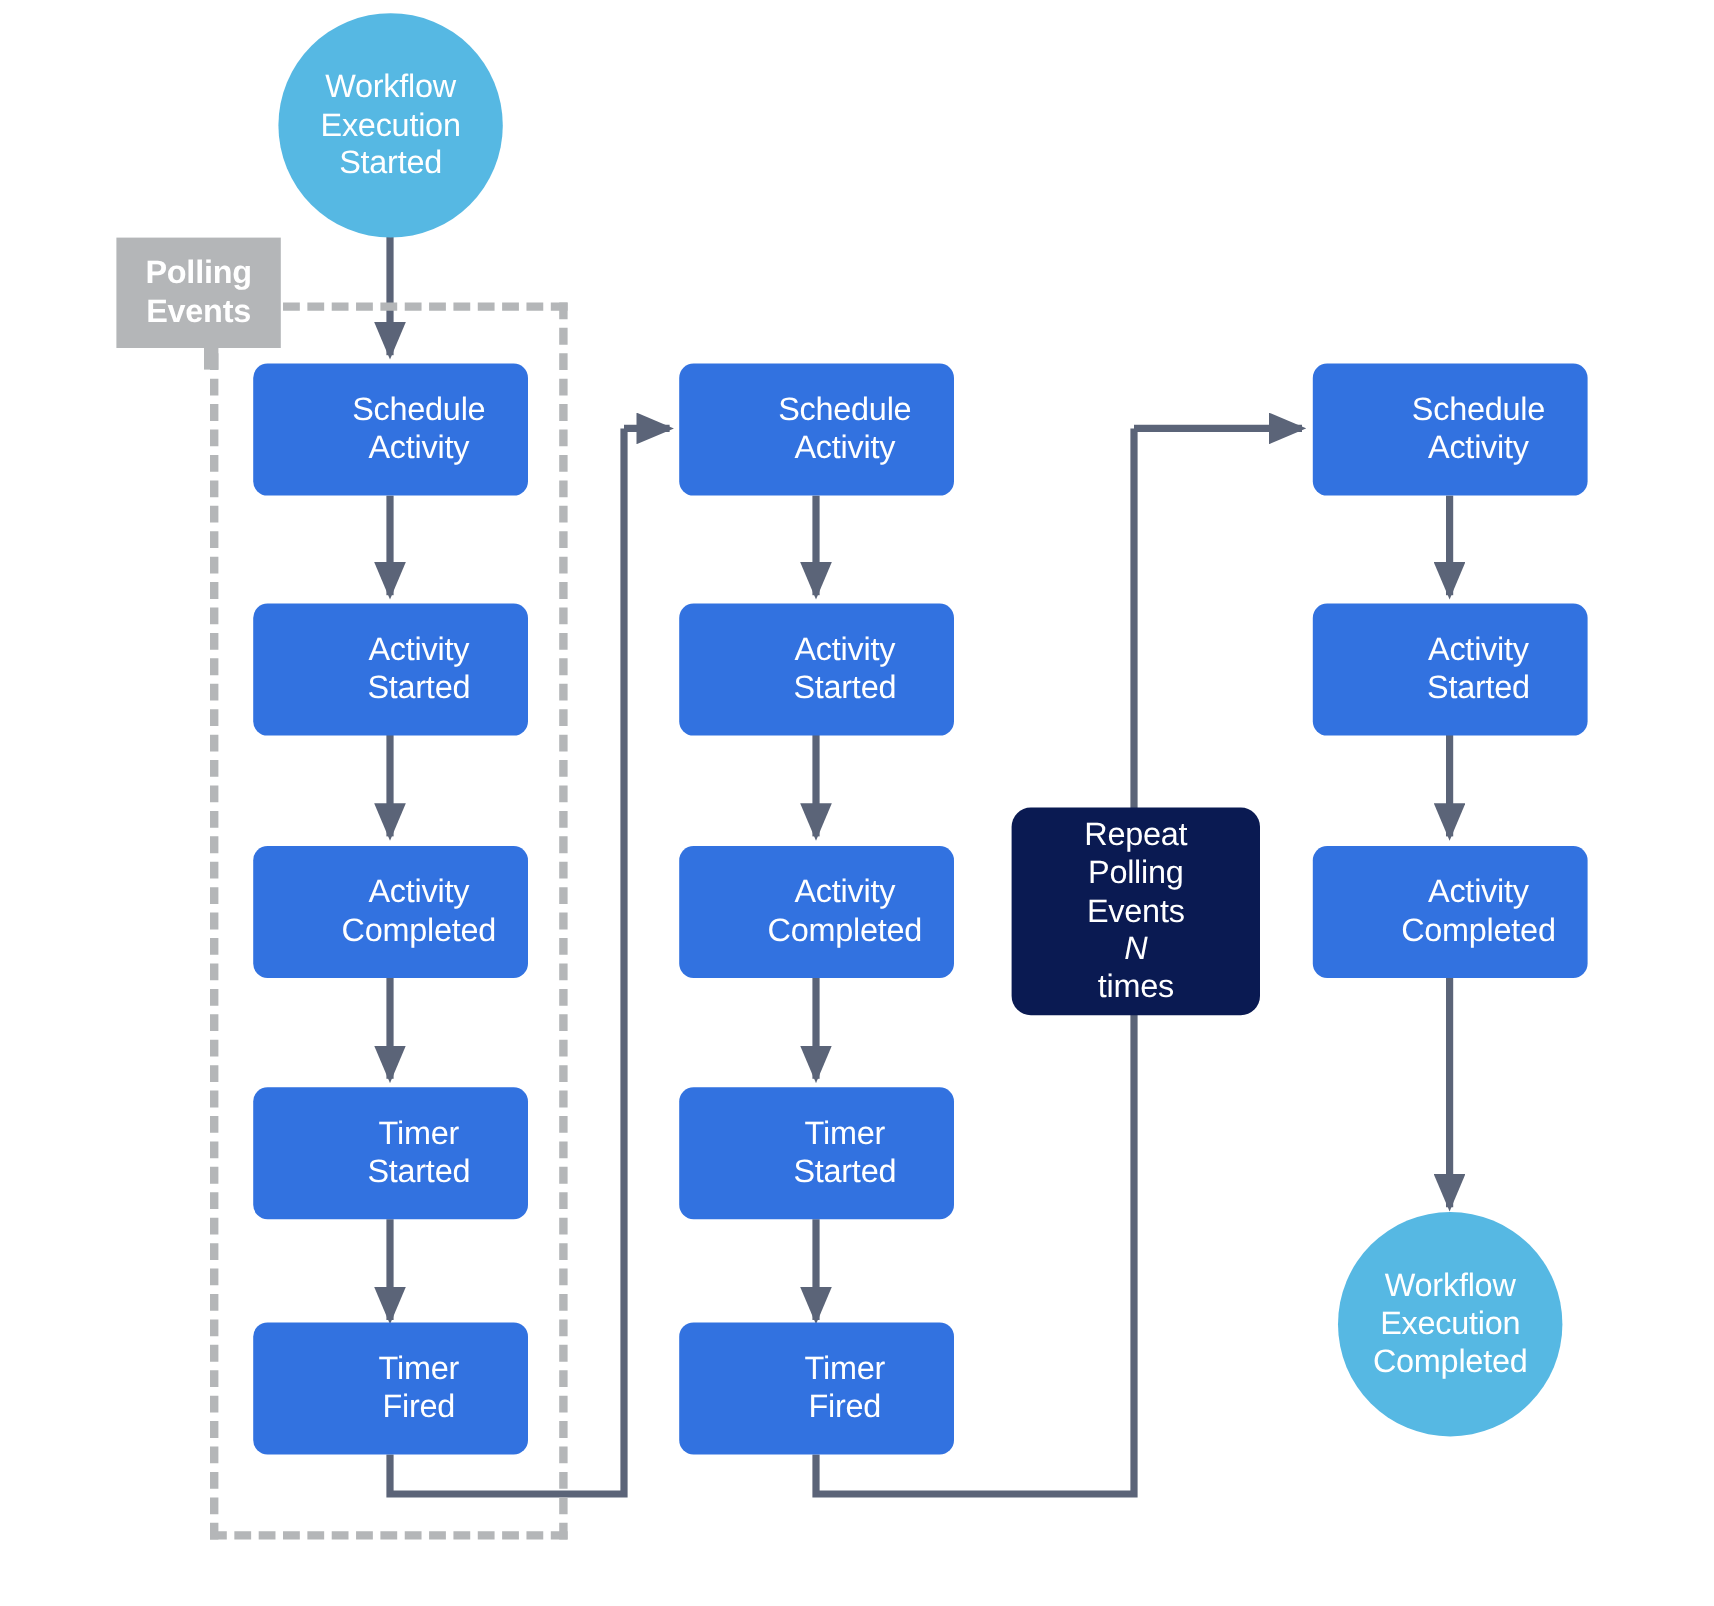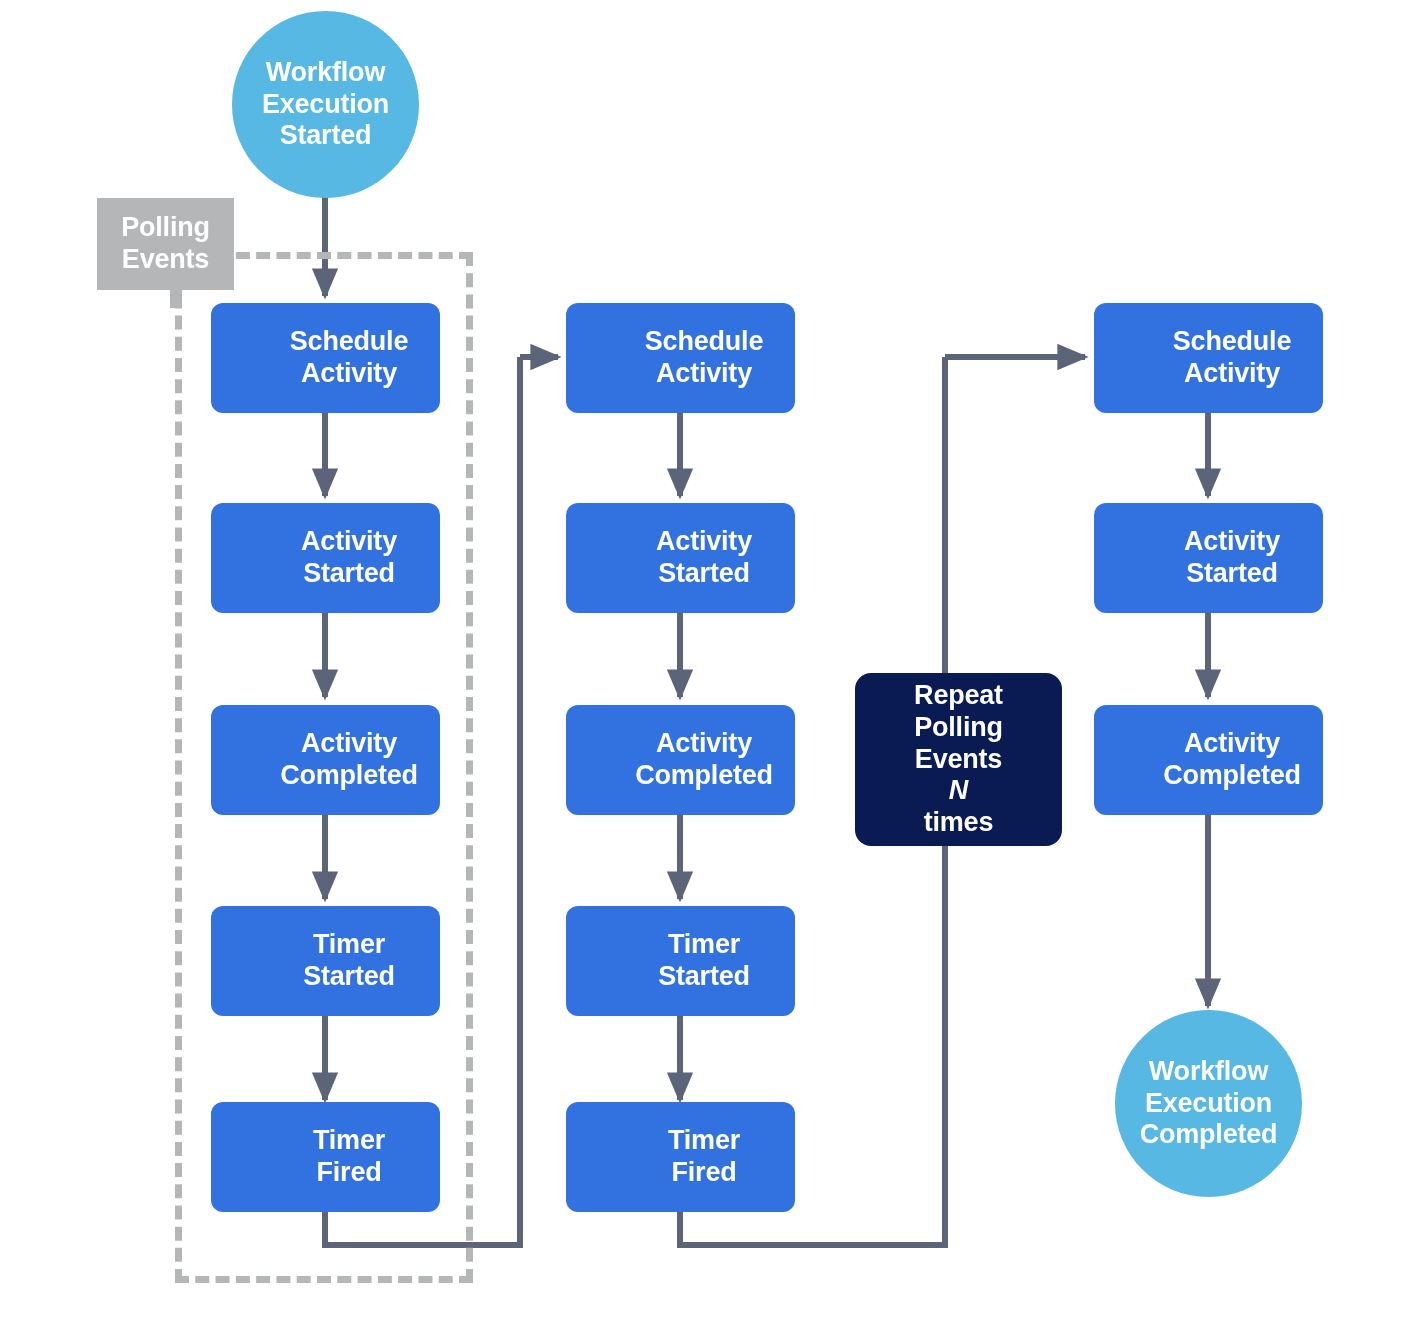--- a/index.html
+++ b/index.html
@@ -25,21 +25,21 @@
     height: 1338px;
     pointer-events: none;
   }
   .node {
     position: absolute;
     display: flex;
     align-items: center;
     justify-content: center;
     text-align: center;
     color: #ffffff;
-    font-weight: bold;
+    font-weight: normal;
     line-height: 1.18;
     box-sizing: border-box;
   }
   .node.box {
     background: #3272e0;
     border-radius: 12px;
     font-size: 27px;
     letter-spacing: -0.2px;
     padding-left: 47px;
   }
@@ -47,21 +47,20 @@
     background: #56b8e3;
     border-radius: 50%;
     font-size: 27px;
     letter-spacing: -0.2px;
   }
   .node.navy {
     background: #0a1a52;
     border-radius: 16px;
     font-size: 27px;
     letter-spacing: -0.2px;
-    margin-left: 12px;
   }
   .node.navy .ital {
     font-style: italic;
   }
   .group-label {
     position: absolute;
     background: #b4b6b8;
     color: #ffffff;
     font-weight: bold;
     font-size: 27px;

